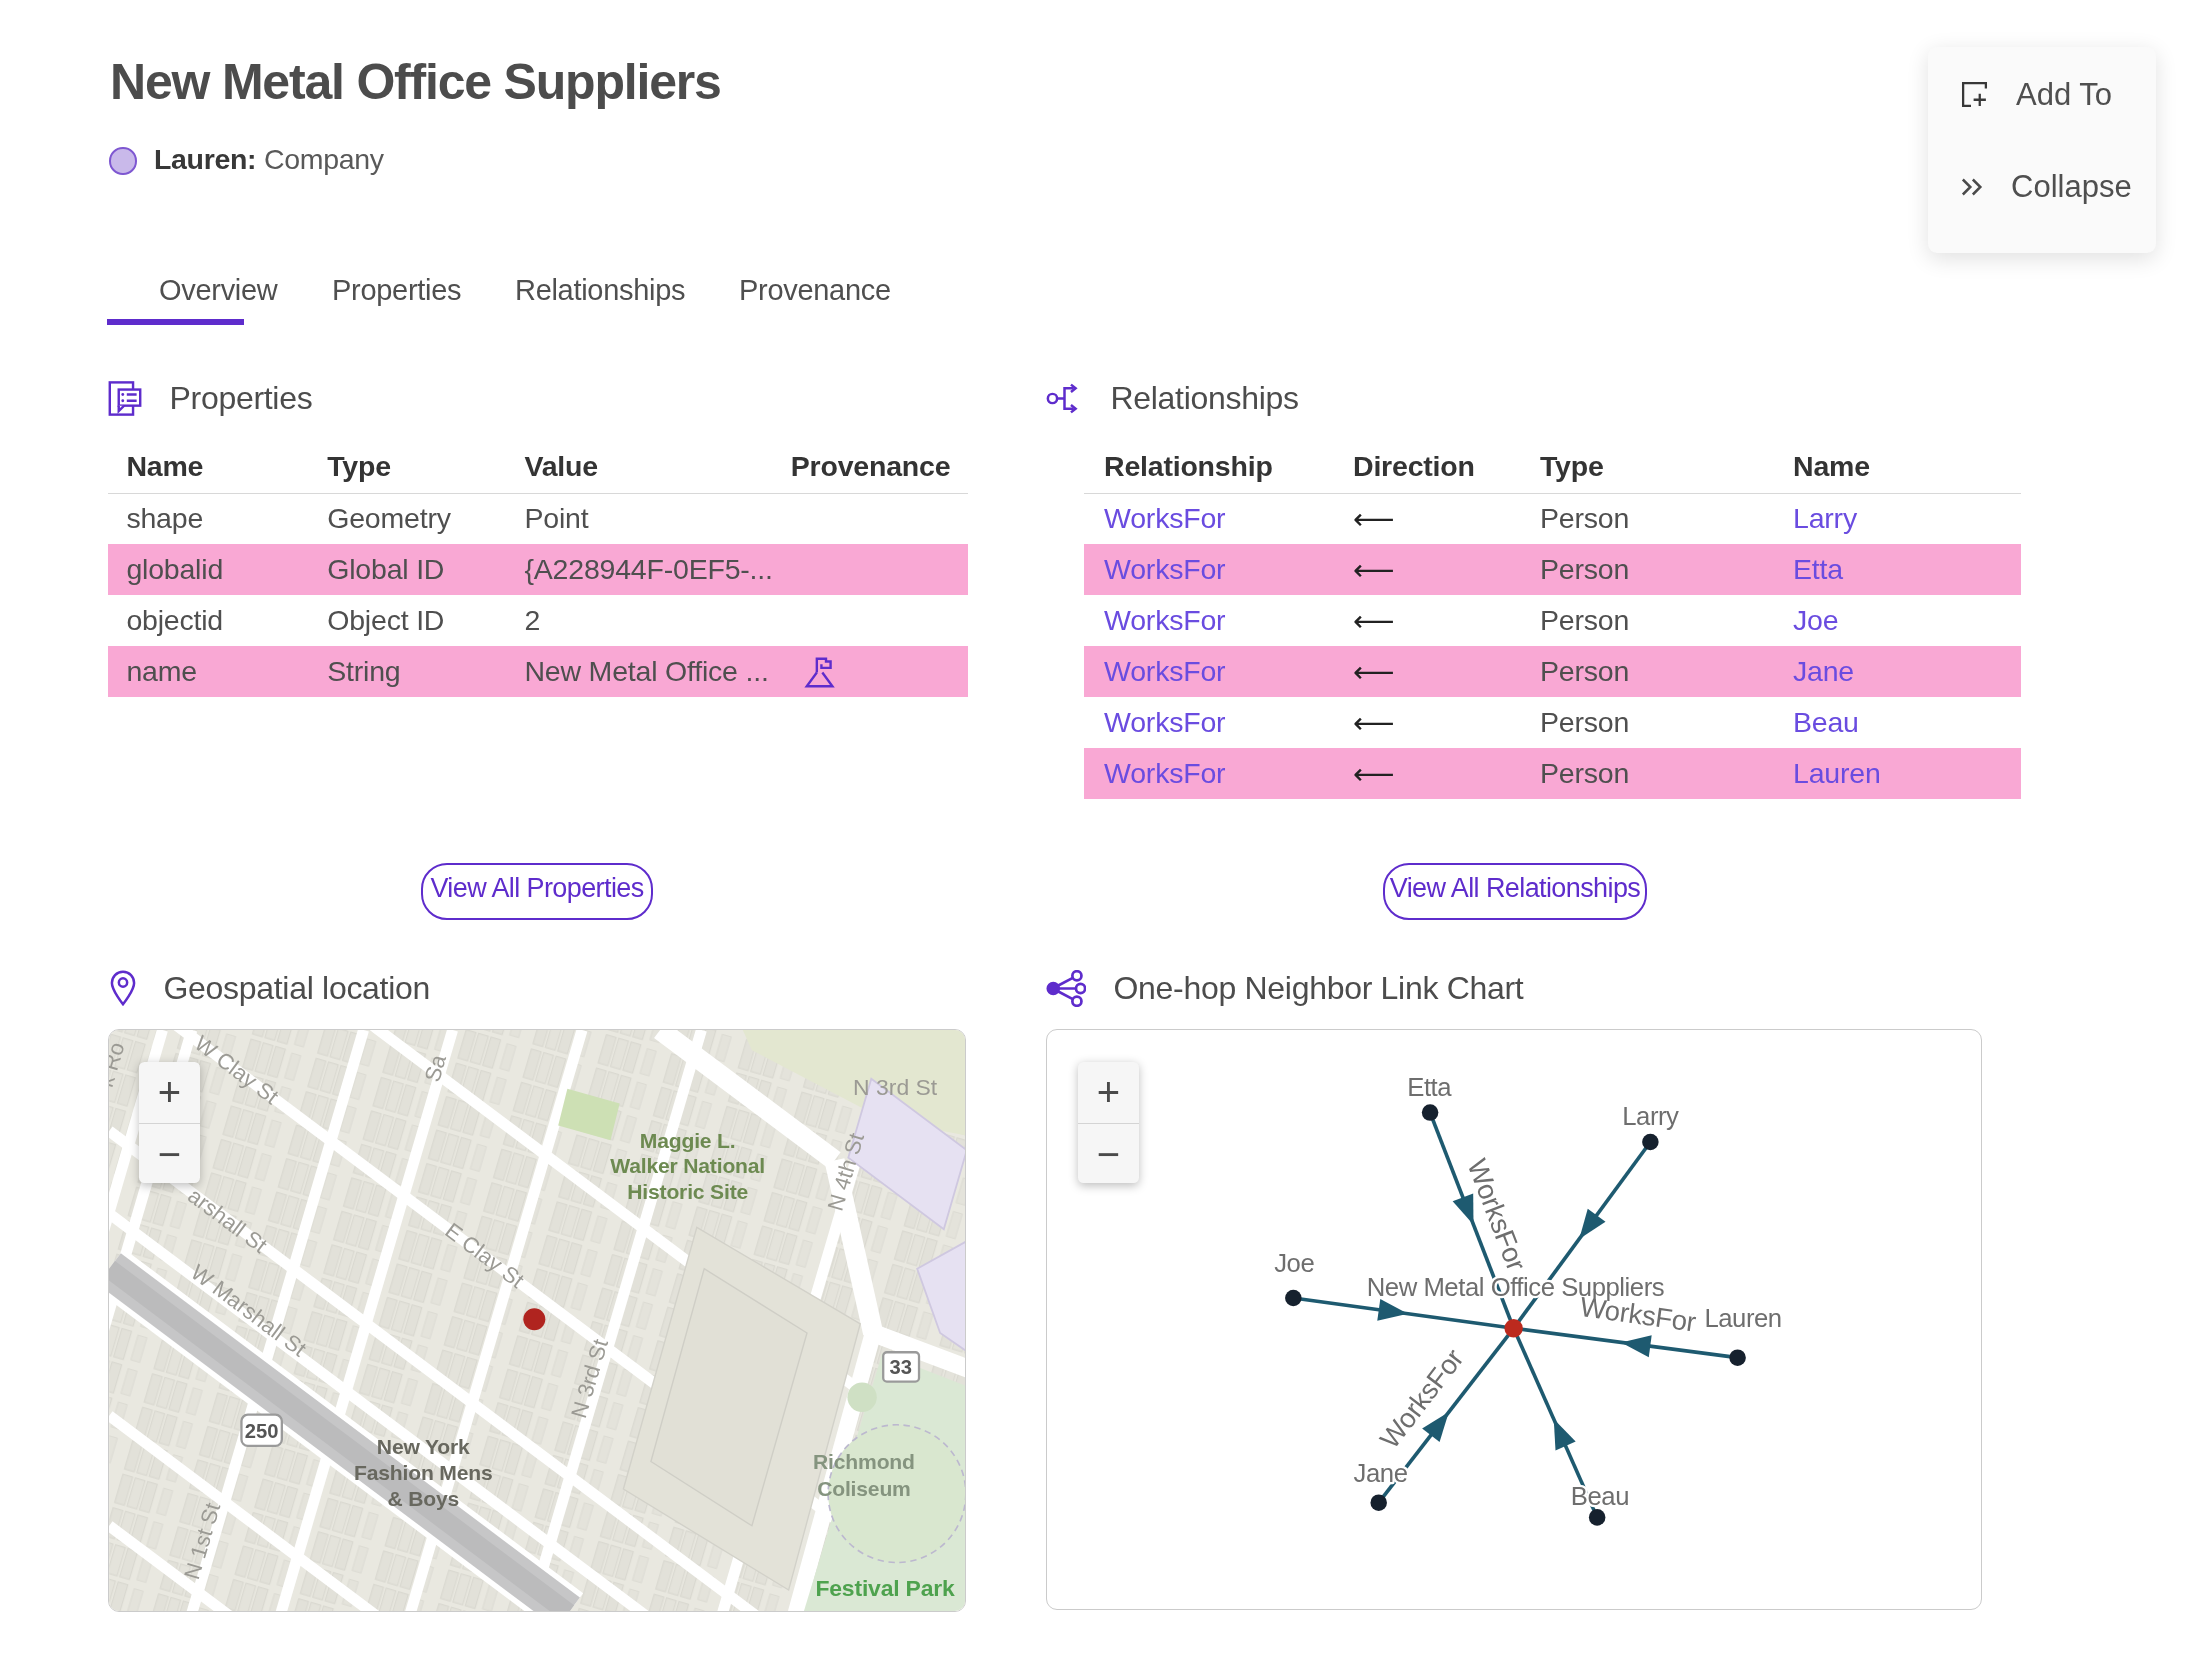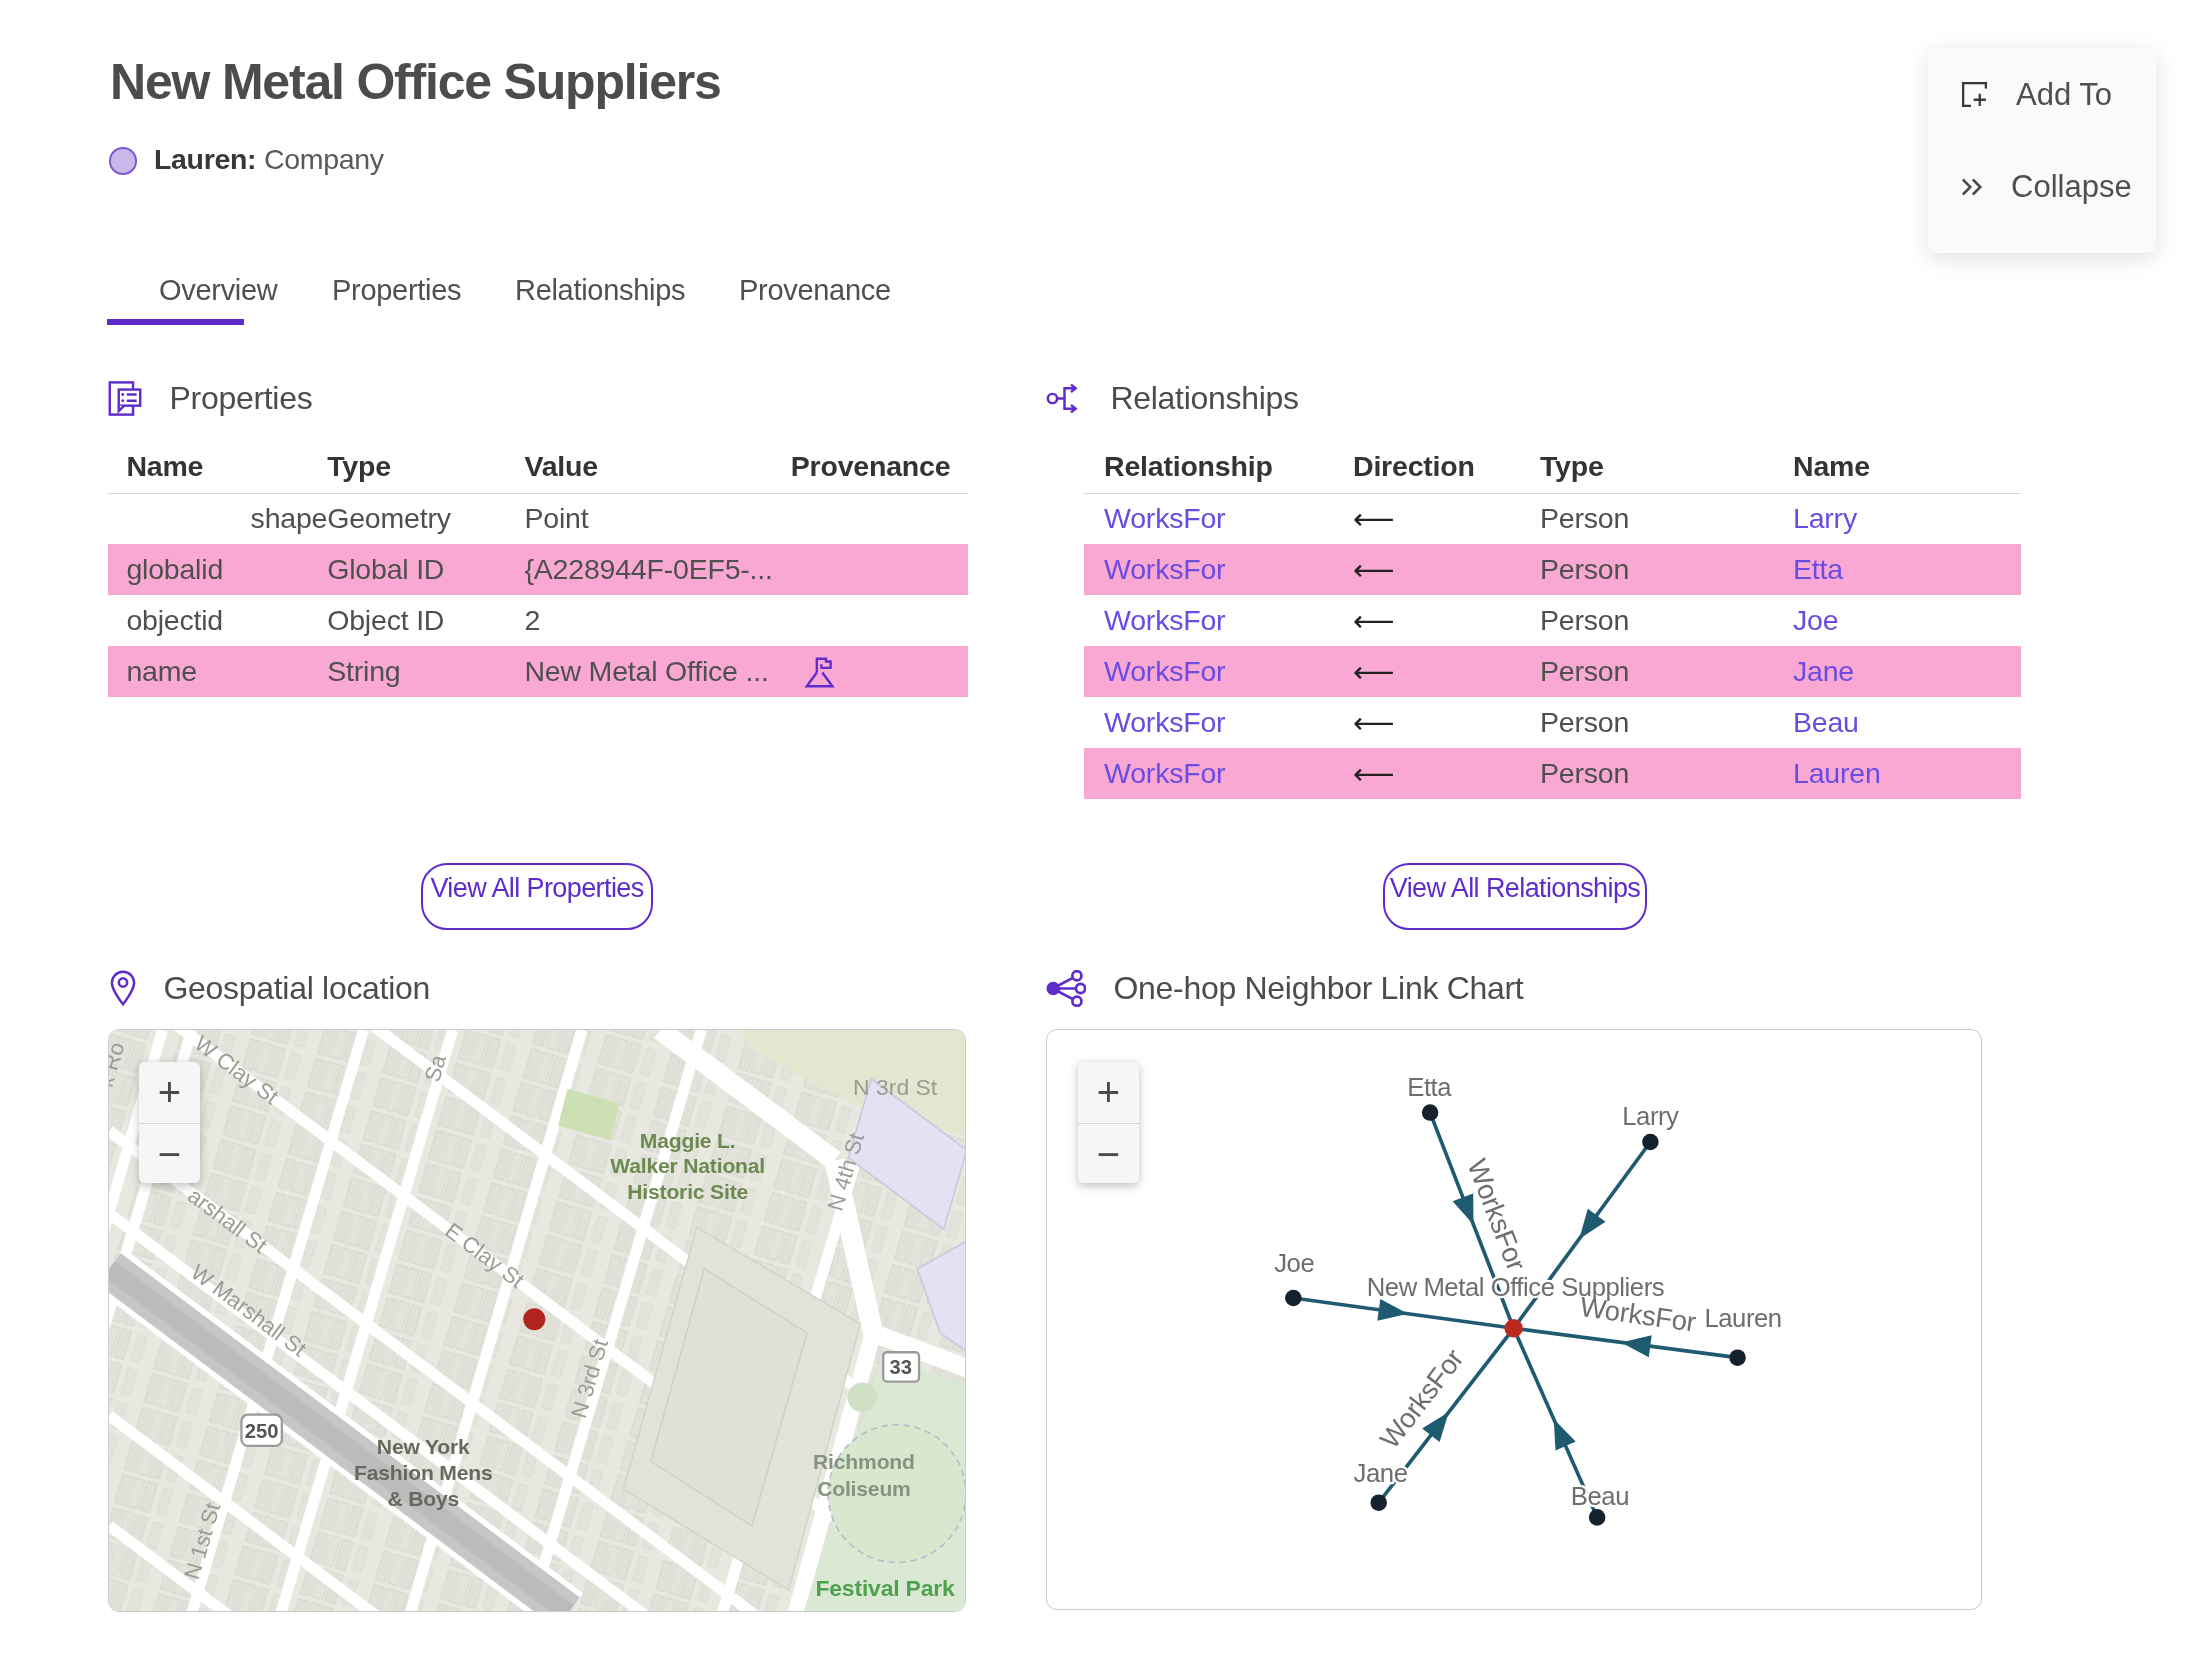--- a/index.html
+++ b/index.html
@@ -15,21 +15,21 @@
 .tabs { position:absolute; left:107px; top:274px; font-size:29px; color:#4f4f4f; letter-spacing:-0.3px; }
 .tab { position:absolute; top:0; white-space:nowrap;margin-left:41px; }
 .tabline { position:absolute; left:107px; top:319px; width:137px; height:6.4px; background:#5e2ccc; }
 .sechead { position:absolute; height:40px; display:flex; align-items:center; font-size:32px; color:#4c4c4c; letter-spacing:-0.3px; }
 .sechead svg { margin-right:27.5px; }
 table.dt { position:absolute; border-collapse:collapse; table-layout:fixed; font-size:28.5px; color:#4f4f4f; letter-spacing:-0.2px; }
 table.dt th { font-weight:bold; color:#343434; text-align:left; height:52px; border-bottom:1.8px solid #d8d8d8; }
 table.dt td { height:51px; }
 table.dt tr.s td { background:#f9a8d4; }
 a.plink { color:#6a4ce0; text-decoration:none; }
-.pill { position:absolute; height:67px; line-height:47px; border:2.8px solid #5e2ccc; border-radius:26px; color:#5e2ccc; font-size:27px; letter-spacing:-0.6px; text-align:center; background:#fff; }
+.pill { position:absolute; height:57px; line-height:47px; border:2.8px solid #5e2ccc; border-radius:26px; color:#5e2ccc; font-size:27px; letter-spacing:-0.6px; text-align:center; background:#fff; }
 .panel { position:absolute; top:1029px; border:1.8px solid #cbcbcb; border-radius:11px; overflow:hidden; background:#fff; }
 .zoomctl { position:absolute; width:61px; height:121px; background:#f6f6f6; border-radius:5.5px; box-shadow:0 2.8px 9.2px rgba(0,0,0,0.25); z-index:5; }
 .zoomctl .zb { width:61px; height:61px; display:flex; align-items:center; justify-content:center; font-size:40px; color:#4a4a4a; font-weight:normal; }
 .zoomctl .sep { height:0.9px; background:#d4d4d4; margin:0 0; }
 .arrowcell { font-size:29px; color:#222; }
 </style>
 </head>
 <body>
 <div class="page">
   <h1 class="title">New Metal Office Suppliers</h1>
@@ -79,21 +79,21 @@
         <col style="width:177px">
       </colgroup>
     <tbody>
         <tr>
           <th style="padding-left:18.4px;">Name</th>
           <th>Type</th>
           <th>Value</th>
           <th>Provenance</th>
         </tr>
     <tr>
-          <td style="padding-left:18.4px;text-align:right;">shape</td>
+          <td style="padding-left:18.4px;">shape</td>
           <td>Geometry</td>
           <td>Point</td>
           <td></td>
         </tr>
     <tr class="s">
           <td style="padding-left:18.4px;">globalid</td>
           <td>Global ID</td>
           <td>{A228944F-0EF5-...</td>
           <td></td>
         </tr>

